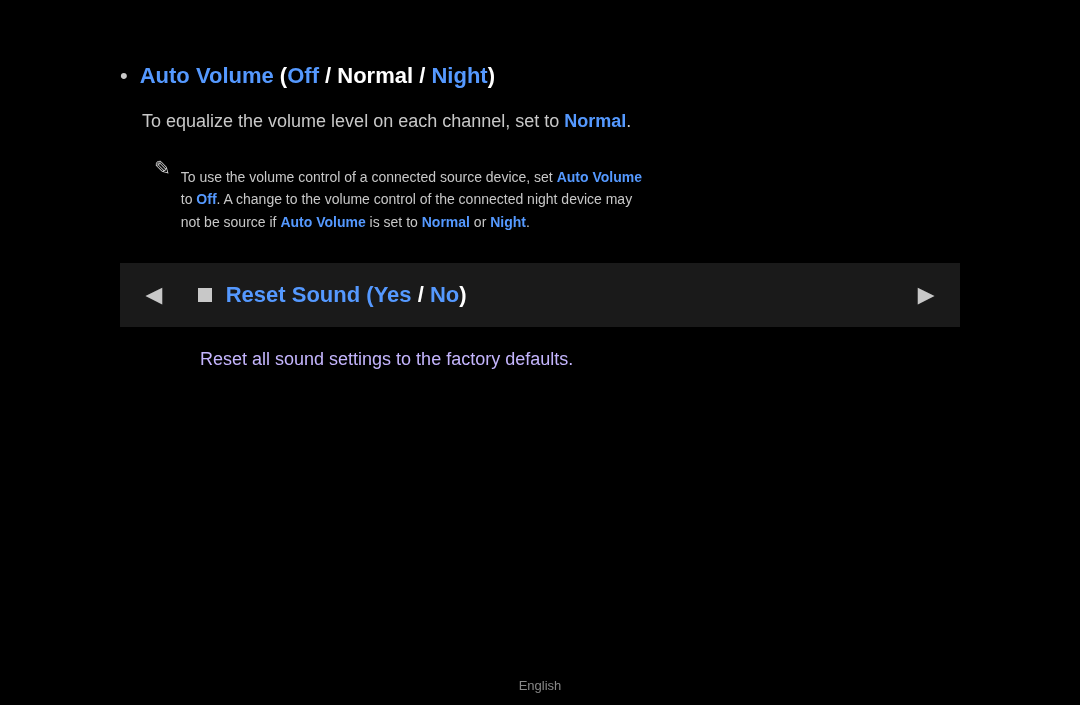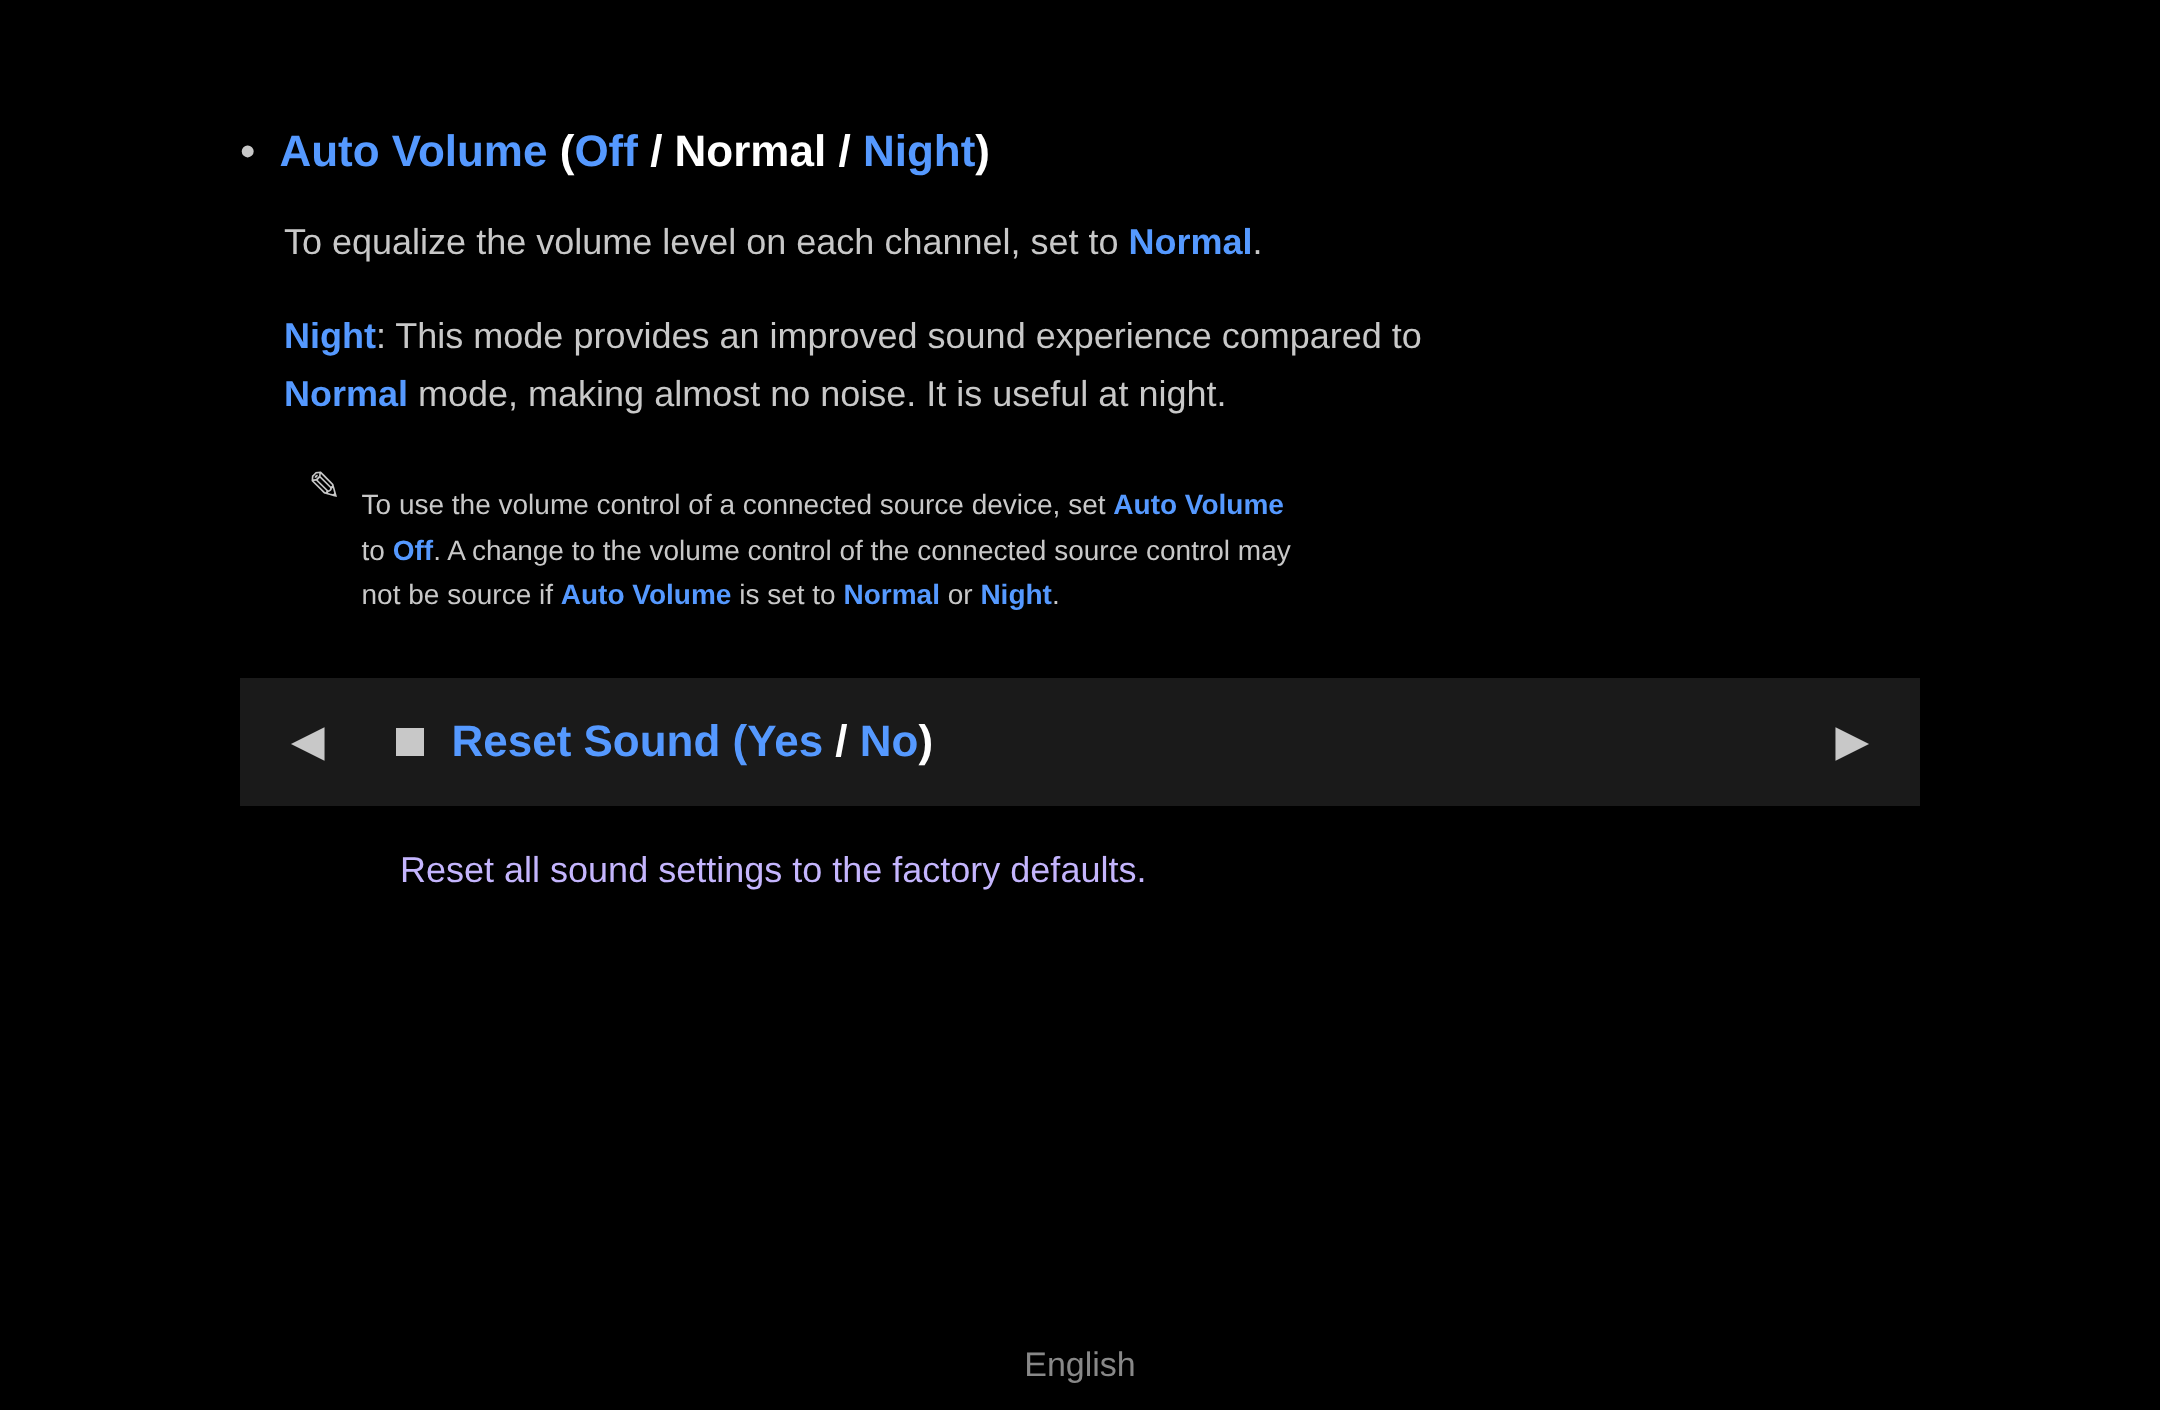--- a/index.html
+++ b/index.html
@@ -140,50 +140,46 @@
       font-size: 18px;
       line-height: 1.6;
     }
 
     .footer {
       position: absolute;
       bottom: 12px;
       left: 50%;
       transform: translateX(-50%);
       color: #888888;
-      font-size: 17px;
+      font-size: 13px;
       text-align: center;
     }
   </style>
 </head>
 <body>
 
 <div class="main-content">
 
   <div class="section-auto-volume">
 
     <div class="bullet-heading">
       <span class="bullet-dot">•</span>
       <span class="heading-text"><span style="color:#5599ff;font-weight:bold;">Auto Volume</span><span style="color:#ffffff;font-weight:bold;"> (</span><span style="color:#5599ff;font-weight:bold;">Off</span><span style="color:#ffffff;font-weight:bold;"> / </span><span style="color:#ffffff;font-weight:bold;">Normal</span><span style="color:#ffffff;font-weight:bold;"> / </span><span style="color:#5599ff;font-weight:bold;">Night</span><span style="color:#ffffff;font-weight:bold;">)</span></span>
     </div>
 
     <div class="body-para">
       <span>To equalize the volume level on each channel, set to </span><span class="blue">Normal</span><span>.</span>
     </div>
 
-    <div class="body-para">
-      <span class="blue">Night</span><span>: This mode provides an improved sound experience compared to</span><br>
-      <span class="blue">Normal</span><span> mode, making almost no noise. It is useful at night.</span>
-    </div>
 
     <div class="note-block">
       <span class="note-icon" style="font-size: 20px;">✎</span>
       <div class="note-text">
         <span>To use the volume control of a connected source device, set </span><span class="blue">Auto Volume</span><br>
-        <span>to </span><span class="blue">Off</span><span>. A change to the volume control of the connected source control may</span><br>
+        <span>to </span><span class="blue">Off</span><span>. A change to the volume control of the connected night device may</span><br>
         <span>not be source if </span><span class="blue">Auto Volume</span><span> is set to </span><span class="blue">Normal</span><span> or </span><span class="blue">Night</span><span>.</span>
       </div>
     </div>
   </div>
 
   <div class="divider-section">
     <span class="nav-arrow-left">◄</span>
     <div class="section-heading-row">
       <span class="square-bullet"></span>
       <span class="section-title"><span style="color:#5599ff;font-weight:bold;">Reset Sound (</span><span style="color:#5599ff;font-weight:bold;">Yes</span><span style="color:#ffffff;font-weight:bold;"> / </span><span style="color:#5599ff;font-weight:bold;">No</span><span style="color:#ffffff;font-weight:bold;">)</span></span>

